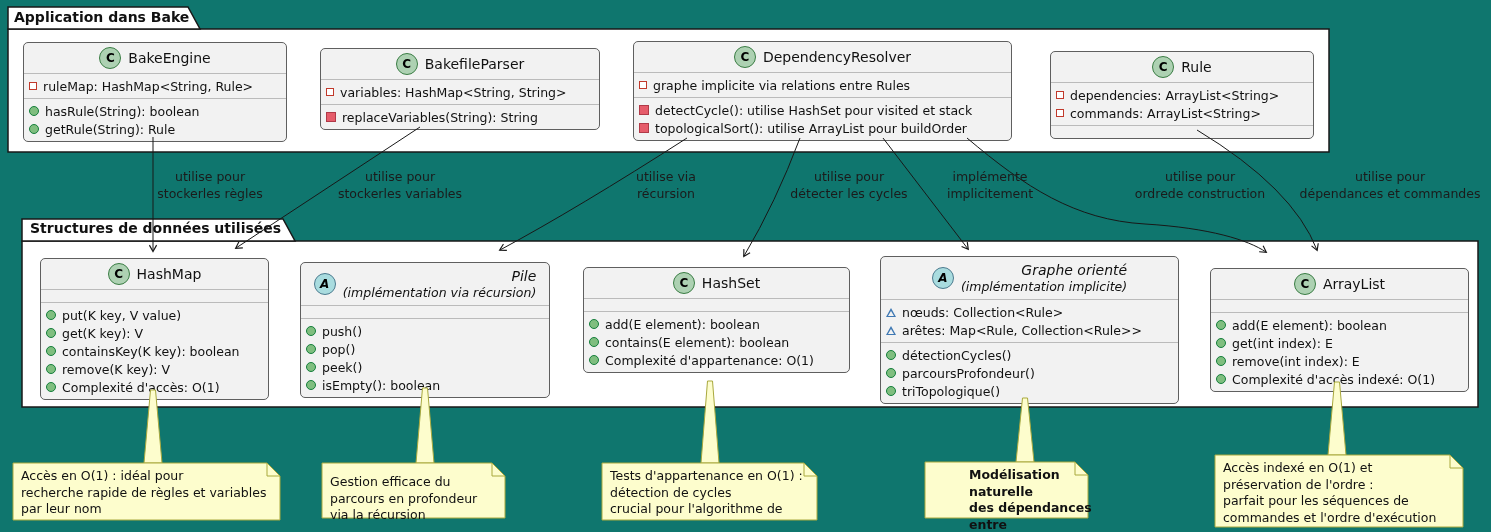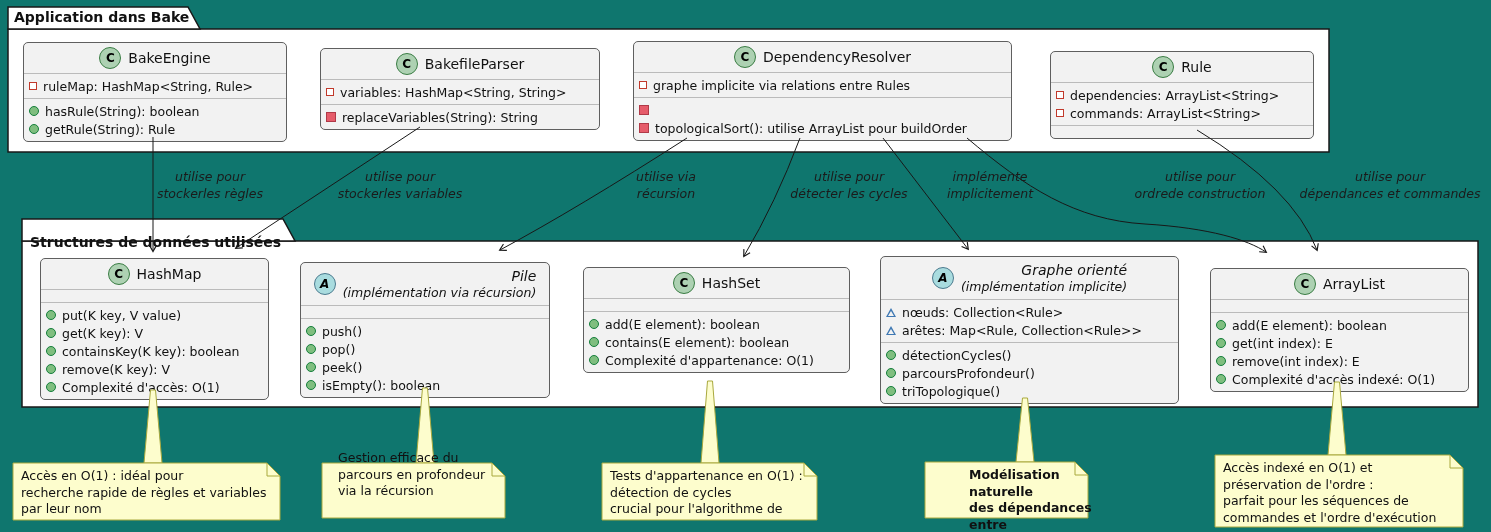--- a/index.html
+++ b/index.html
@@ -24,37 +24,37 @@
   .mtext{font-size:12.5px;}
   .vis{flex:none;margin-right:6px;display:inline-block;}
   .private-field{width:6px;height:6px;border:1.5px solid #C1392B;background:#fff;}
   .private-method{width:8px;height:8px;border:1px solid #B03A48;background:#E65C6A;}
   .public-method{width:8px;height:8px;border:1px solid #157F3C;background:#7FBE7F;border-radius:50%;}
   .package-field{position:relative;width:0;height:0;border-left:5px solid transparent;border-right:5px solid transparent;
                  border-bottom:9px solid #3E78B3;background:none;}
   .package-field::after{content:'';position:absolute;left:-3px;top:3px;border-left:3px solid transparent;
                  border-right:3px solid transparent;border-bottom:5.5px solid #F2F2F2;}
   .elabel{position:absolute;z-index:2;transform:translateX(-50%);text-align:center;font-size:12.5px;
-          line-height:17px;color:#1b1b1b;white-space:nowrap;font-style:italic;}
+          line-height:17px;color:#1b1b1b;white-space:nowrap;}
   .ntext{position:absolute;z-index:4;font-size:12.5px;line-height:16.5px;padding:5px 8px;box-sizing:border-box;}
 </style>
 </head>
 <body>
 
 <div class="canvas">
 
   <svg class="layer" width="1491" height="532">
     <rect x="8" y="29" width="1321" height="123" fill="#ffffff" stroke="#181818" stroke-width="1.5"></rect>
     <path d="M8,29 L8,7 L188,7 L200,29 Z" fill="#ffffff" stroke="#181818" stroke-width="1.5"></path>
     <rect x="22" y="241" width="1456" height="166" fill="#ffffff" stroke="#181818" stroke-width="1.5"></rect>
     <path d="M22,241 L22,219 L283,219 L295,241 Z" fill="#ffffff" stroke="#181818" stroke-width="1.5"></path>
   </svg>
 
   <div class="pkg-title" style="left:14px;top:9px;">Application dans Bake</div>
-  <div class="pkg-title" style="left:30px;top:234px;">Structures de données utilisées</div>
+  <div class="pkg-title" style="left:30px;top:220px;">Structures de données utilisées</div>
 
   <div class="uml" style="left:23px;top:42px;width:262px;">
     <div class="uhead">
       <span class="ster ster-c">C</span>
       <span class="uname">BakeEngine</span>
     </div>
     <div class="usec">
         <div class="mrow">
           <span class="vis private-field"></span>
           <span class="mtext">ruleMap: HashMap&lt;String, Rule&gt;</span>
@@ -98,20 +98,21 @@
     </div>
     <div class="usec">
         <div class="mrow">
           <span class="vis private-field"></span>
           <span class="mtext">graphe implicite via relations entre Rules</span>
         </div>
       </div>
     <div class="usec">
         <div class="mrow">
           <span class="vis private-method"></span>
+          <span class="mtext">detectCycle(): utilise HashSet pour visited et stack</span>
         </div>
         <div class="mrow">
           <span class="vis private-method"></span>
           <span class="mtext">topologicalSort(): utilise ArrayList pour buildOrder</span>
         </div>
       </div>
   </div>
 
   <div class="uml" style="left:1050px;top:51px;width:262px;">
     <div class="uhead">
@@ -338,21 +339,21 @@
       <path d="M1215,455 L1450,455 L1463,468 L1463,527 L1215,527 Z"></path>
       <path d="M1450,455 L1450,468 L1463,468" fill="none"></path>
     </g>
   </svg>
 
   <div class="ntext" style="left:13px;top:463px;width:267px;height:57px;">
     <div>Accès en O(1) : idéal pour</div>
       <div>recherche rapide de règles et variables</div>
       <div>par leur nom</div>
   </div>
-  <div class="ntext" style="left:322px;top:445px;width:183px;height:55px;margin-left:8px;">
+  <div class="ntext" style="left:322px;top:469px;width:183px;height:55px;">
     <div>Gestion efficace du</div>
       <div>parcours en profondeur</div>
       <div>via la récursion</div>
   </div>
   <div class="ntext" style="left:602px;top:463px;width:215px;height:57px;">
     <div>Tests d'appartenance en O(1) :</div>
       <div>détection de cycles</div>
       <div>crucial pour l'algorithme de</div>
   </div>
   <div class="ntext" style="left:961px;top:462px;width:163px;height:52px;font-weight:bold;">

